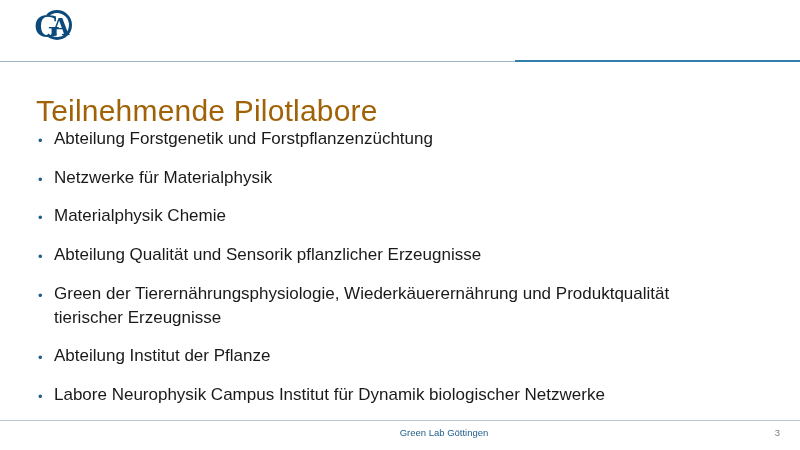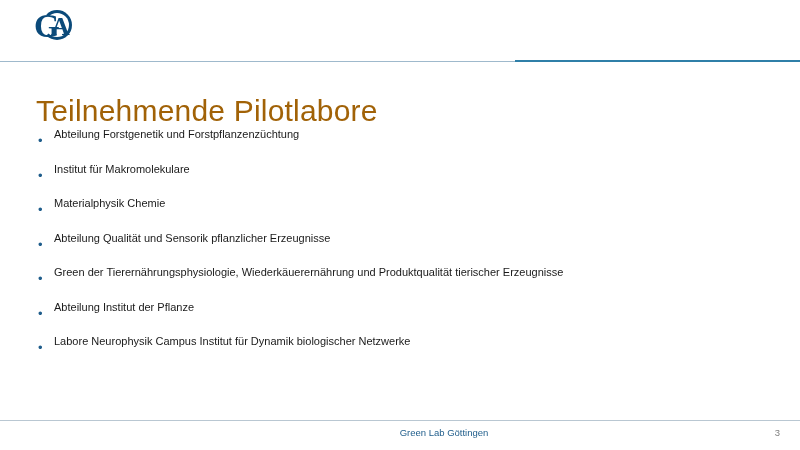--- a/index.html
+++ b/index.html
@@ -139,21 +139,21 @@
   .bullet-dot {
     flex: 0 0 auto;
     width: 16px;
     padding-top: 7px;
     color: #1f5d8b;
     font-size: 13px;
     line-height: 1;
   }
   .bullet-text {
     flex: 1 1 auto;
-    font-size: 11px;
+    font-size: 17px;
     line-height: 1.42;
     color: #1a1a1a;
   }
 
   
   .footer-rule {
     position: absolute;
     left: 0;
     top: 420px;
     width: 800px;
@@ -203,21 +203,21 @@
 
   <div class="title">Teilnehmende Pilotlabore</div>
 
   <div class="bullets">
     <div class="bullet">
       <div class="bullet-dot">•</div>
       <div class="bullet-text">Abteilung Forstgenetik und Forstpflanzenzüchtung</div>
     </div>
     <div class="bullet">
       <div class="bullet-dot">•</div>
-      <div class="bullet-text">Institut für Makromolekulare</div>
+      <div class="bullet-text">Netzwerke für Materialphysik</div>
     </div>
     <div class="bullet">
       <div class="bullet-dot">•</div>
       <div class="bullet-text">Materialphysik Chemie</div>
     </div>
     <div class="bullet">
       <div class="bullet-dot">•</div>
       <div class="bullet-text">Abteilung Qualität und Sensorik pflanzlicher Erzeugnisse</div>
     </div>
     <div class="bullet">

